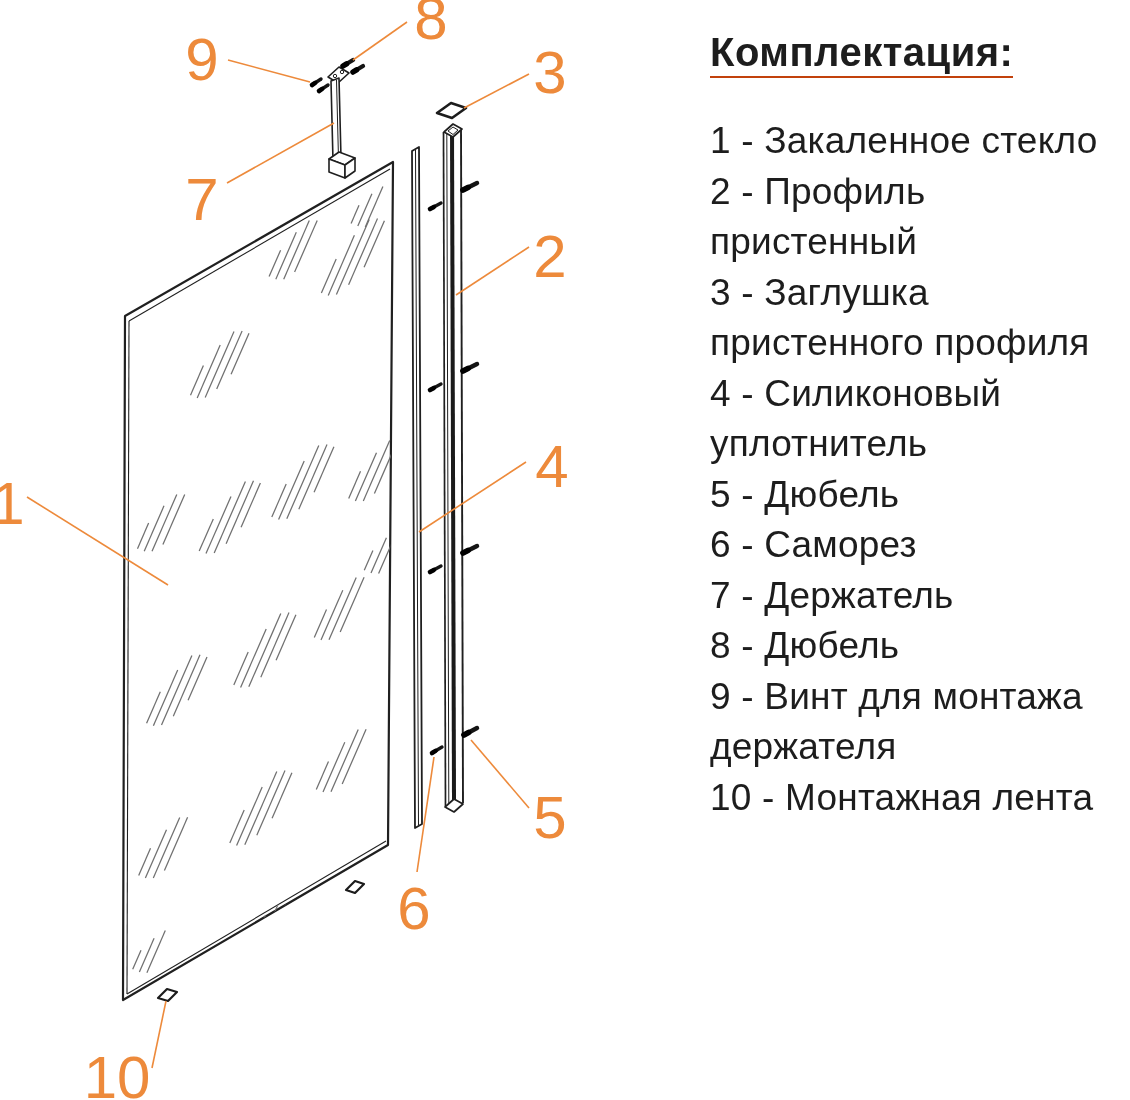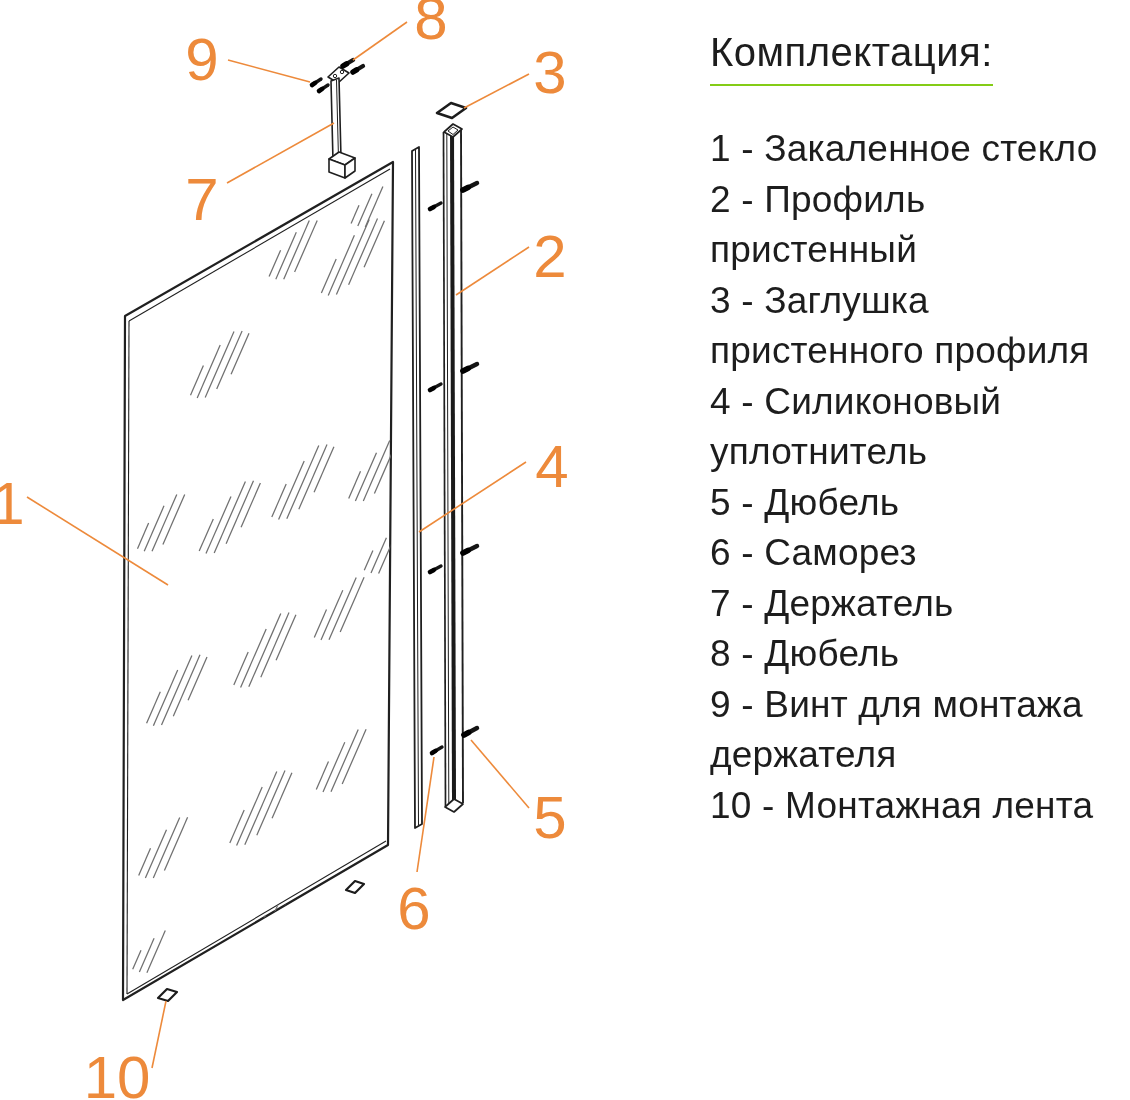--- a/index.html
+++ b/index.html
@@ -6,21 +6,21 @@
   body{
     width:1130px;height:1100px;background:#ffffff;position:relative;overflow:hidden;
     font-family:"Liberation Sans", sans-serif;
   }
   .stage{position:absolute;inset:0;}
   #diagram-svg{position:absolute;left:0;top:0;}
 
   .parts-list{position:absolute;left:710px;top:30px;width:430px;color:#1d1d1d;}
   .parts-list-title{
     display:inline-block;font-size:40px;line-height:44px;letter-spacing:.5px;
-    border-bottom:2px solid #84cc16;padding-bottom:10px;font-weight:400;
+    border-bottom:2px solid #c2410c;padding-bottom:2px;font-weight:700;
   }
   .parts-list-lines{margin-top:38px;font-size:37px;line-height:50.5px;
     letter-spacing:.2px;white-space:nowrap;font-weight:400;}
   .callout-label{font-family:"Liberation Sans", sans-serif;font-weight:300;}
 </style>
 </head>
 <body>
 
 <div class="stage">
 

